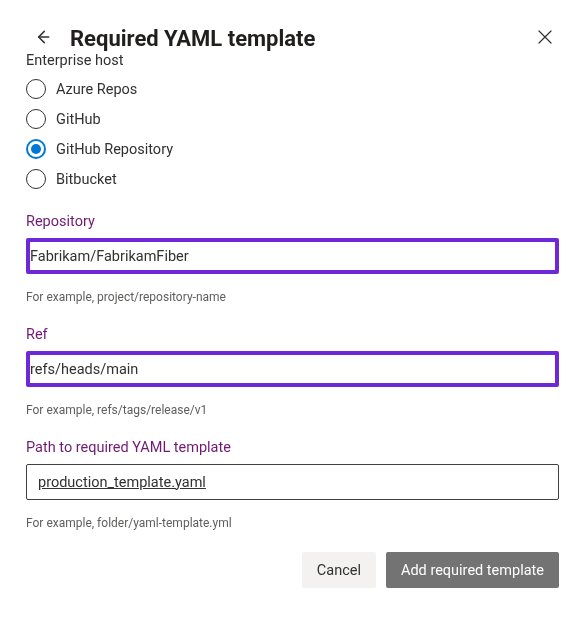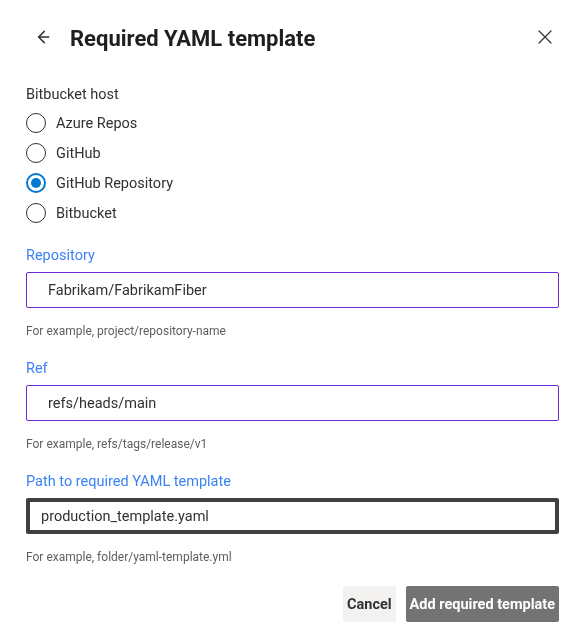--- a/index.html
+++ b/index.html
@@ -11,21 +11,20 @@
       height: 641px;
       padding: 24px 26px 20px 26px;
       font-size: 14px;
       position: relative;
     }
 
     .header {
       display: flex;
       align-items: center;
       gap: 14px;
-      margin-bottom: 34px;
     }
     .back-btn {
       background: none; border: none; cursor: pointer;
       display: flex; align-items: center; justify-content: center;
       width: 28px; height: 28px; color: #323130;
       margin-left: 2px;
     }
     .title {
       font-size: 22px;
       font-weight: 700;
@@ -78,56 +77,57 @@
     .radio-label {
       font-size: 14.5px;
       color: #323130;
     }
 
     .field-block {
       margin-bottom: 22px;
     }
     .field-label {
       font-size: 14.5px;
-      color: #3b82f6;
+      color: #701a75;
       margin-bottom: 8px;
       display: block;
     }
     .text-input {
       width: 100%;
-      padding: 8px 21px;
+      padding: 8px 0;
       font-size: 14.5px;
       font-family: inherit;
-      border: 1px solid #6d28d9;
+      border: 4px solid #6d28d9;
       border-radius: 2px;
       color: #323130;
       background: #fff;
       height: 36px;
     }
     .text-input.focused {
-      border: 4px solid #404040;
+      border: 1px solid #404040;
       padding: 7px 11px;
+      text-decoration: underline;
     }
     .helper-text {
       font-size: 12px;
       color: #605e5c;
       margin-top: 16px;
     }
 
     .footer {
       display: flex;
       justify-content: flex-end;
       gap: 10px;
       margin-top: 6px;
     }
     .btn {
       font-family: inherit;
       font-size: 14.5px;
-      font-weight: 700;
-      padding: 8px 4px;
+      font-weight: 400;
+      padding: 8px 15px;
       border-radius: 2px;
       cursor: pointer;
       height: 36px;
     }
     .btn-secondary {
       background: #f3f2f1;
       border: none;
       color: #323130;
     }
     .btn-primary {
@@ -151,21 +151,21 @@
   <h1 class="title">Required YAML template</h1>
   <button class="close-btn">
     <span>
       <svg width="14" height="14" viewBox="0 0 14 14" stroke="currentColor" stroke-width="1.2">
         <path d="M1 1 L13 13 M13 1 L1 13" stroke-linecap="round"></path>
       </svg>
     </span>
   </button>
 </div>
 
-<div class="section-label">Bitbucket host</div>
+<div class="section-label">Enterprise host</div>
 
 <div class="radio-group">
   <label class="radio-option">
     <span class="radio-circle"></span>
     <span class="radio-label">Azure Repos</span>
   </label>
   <label class="radio-option">
     <span class="radio-circle"></span>
     <span class="radio-label">GitHub</span>
   </label>

